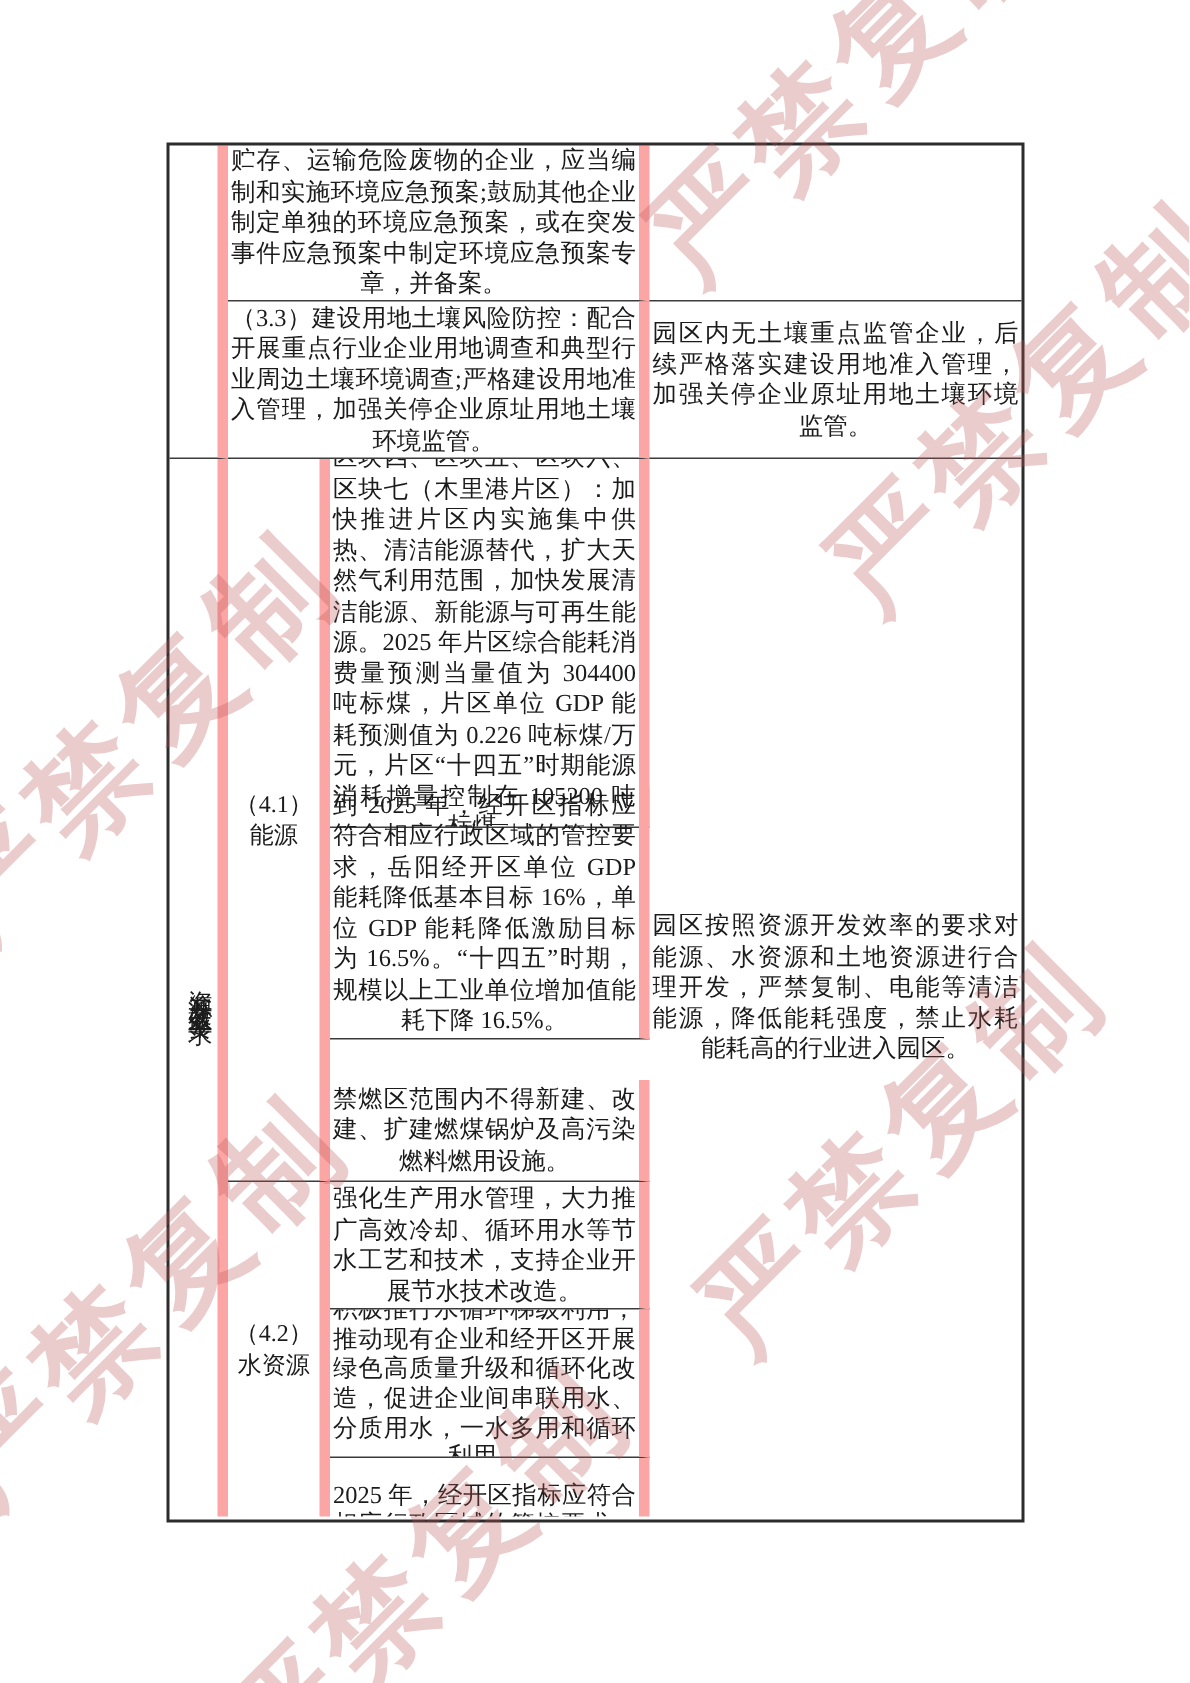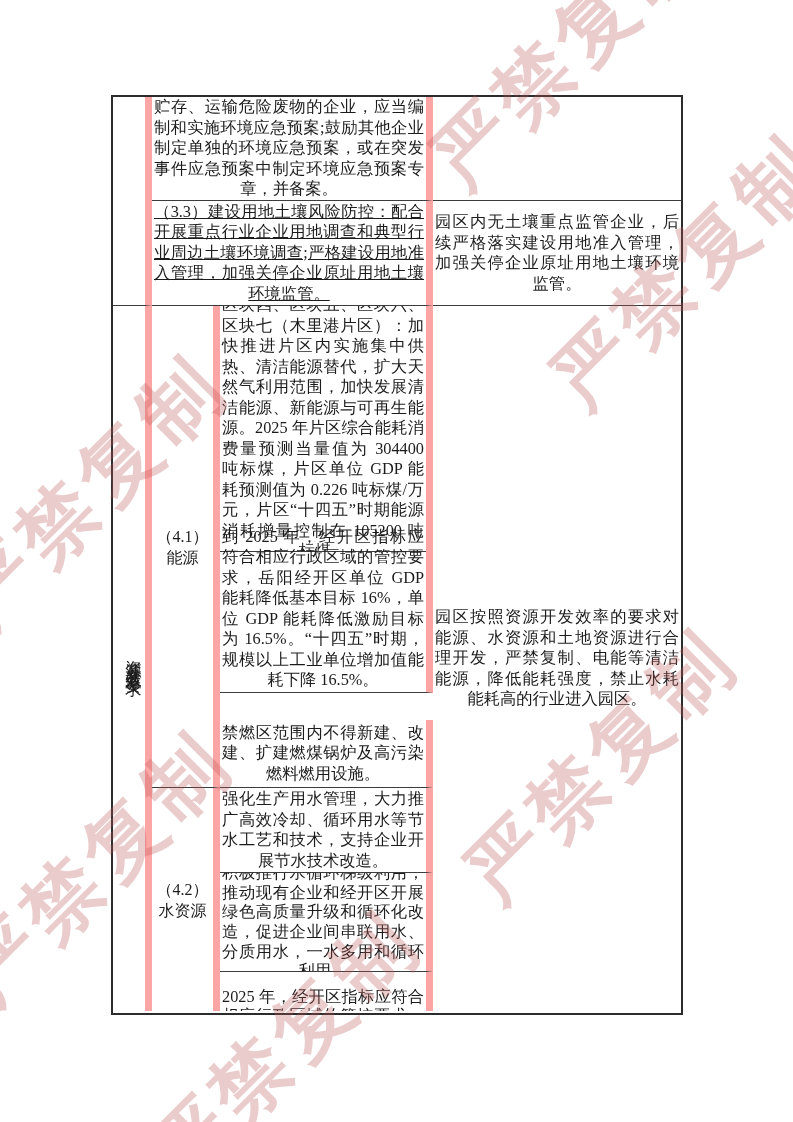--- a/index.html
+++ b/index.html
@@ -60,21 +60,21 @@
 
     <div class="cell br bb" style="left:0;top:0;width:39px;height:209px;"></div>
 
     <div class="cell br bb" style="left:39px;top:0;width:281px;height:104px;">
       <div class="txt">贮存、运输危险废物的企业，应当编制和实施环境应急预案;鼓励其他企业制定单独的环境应急预案，或在突发事件应急预案中制定环境应急预案专章，并备案。</div>
     </div>
     <div class="cell bb" style="left:320px;top:0;width:248px;height:104px;">
       <div class="txt"></div>
     </div>
 
-    <div class="cell br bb" style="left:39px;top:104px;width:281px;height:105px;text-decoration:underline;">
+    <div class="cell br bb" style="left:39px;top:104px;width:281px;height:105px;">
       <div class="txt">（3.3）建设用地土壤风险防控：配合开展重点行业企业用地调查和典型行业周边土壤环境调查;严格建设用地准入管理，加强关停企业原址用地土壤环境监管。</div>
     </div>
     <div class="cell bb" style="left:320px;top:104px;width:248px;height:105px;">
       <div class="txt">园区内无土壤重点监管企业，后续严格落实建设用地准入管理，加强关停企业原址用地土壤环境监管。</div>
     </div>
 
     <div class="cell br" style="left:0;top:209px;width:39px;height:705px;">
       <div class="vertical">资源开发效率要求</div>
     </div>
 

